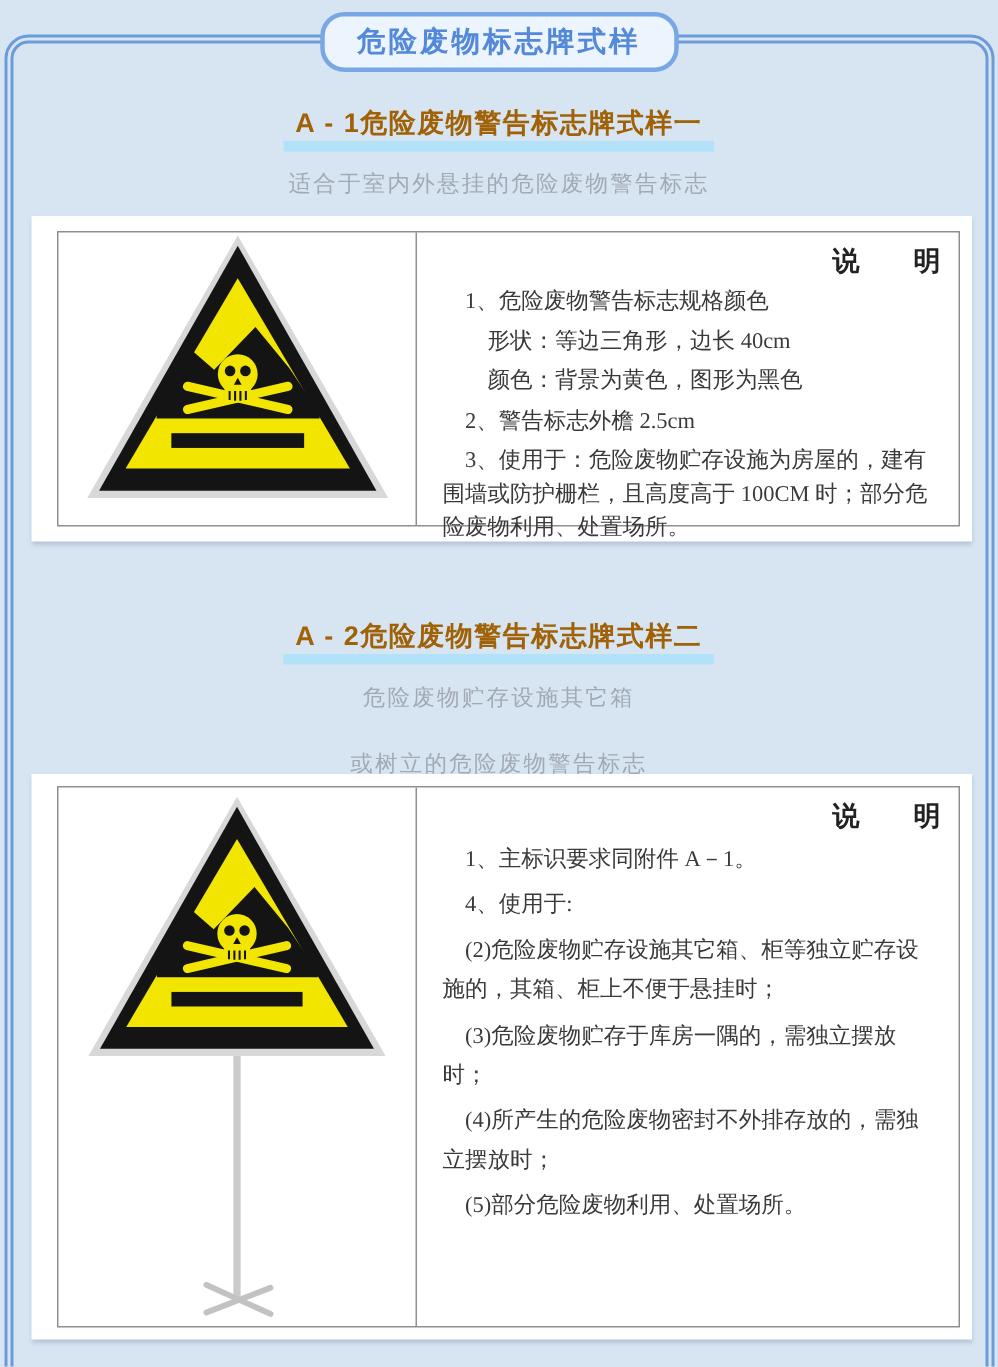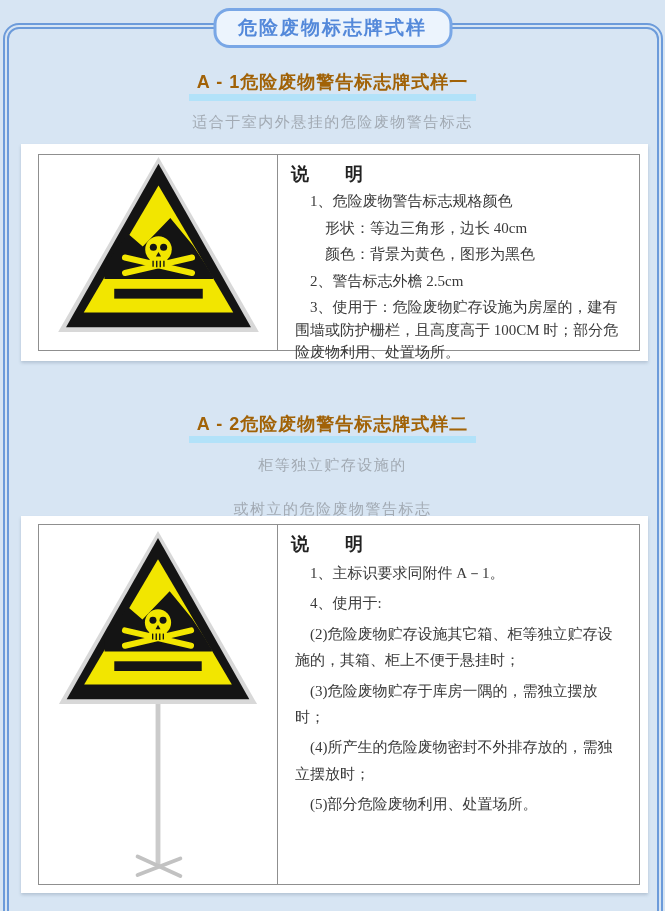--- a/index.html
+++ b/index.html
@@ -45,21 +45,21 @@
   .sign-cell{
     width:239px;flex:0 0 239px;border-right:1px solid #8f8f8f;
     display:flex;align-items:flex-start;justify-content:center;box-sizing:border-box;
   }
   .notes-cell{
     flex:1;padding:5px 12px 4px 13px;
     font-family:"Liberation Serif","DejaVu Serif",serif;
     font-size:15px;color:#3a3a3a;box-sizing:border-box;
   }
   .notes-heading{
-    text-align:left;font-size:18px;font-weight:bold;color:#222;
+    text-align:right;font-size:18px;font-weight:bold;color:#222;
     margin:2px 0 3px 0;
   }
   .notes-cell p{margin:4px;}
   .lh-a1 p{line-height:1.5;}
   .lh-a2 p{line-height:1.76;}
   .ind1{text-indent:1em;}
   .ind2{text-indent:2em;}
   svg{display:block;}
 </style>
 </head>
@@ -112,21 +112,21 @@
       <p class="ind2">颜色：背景为黄色，图形为黑色</p>
       <p class="ind1">2、警告标志外檐 2.5cm</p>
       <p class="ind1">3、使用于：危险废物贮存设施为房屋的，建有围墙或防护栅栏，且高度高于 100CM 时；部分危险废物利用、处置场所。</p>
     </div>
   </div>
 </div>
 
 <div class="section-title" style="top:412px;">
   <span>A - 2危险废物警告标志牌式样二</span>
 </div>
-<div class="section-subtitle" style="top:456px;">柜等独立贮存设施的</div>
+<div class="section-subtitle" style="top:456px;">危险废物贮存设施其它箱</div>
 <div class="section-subtitle" style="top:500px;">或树立的危险废物警告标志</div>
 
 <div class="panel" style="top:516px;height:377px;">
   <div class="spec-table" style="top:8px;height:361px;">
     <div class="sign-cell">
 
       <svg width="204" height="352" viewBox="0 0 210 362" style="margin-top:4px;">
         <rect x="102.5" y="180" width="5" height="168" fill="#cbcbcb"></rect>
         <g stroke="#c2c2c2" stroke-width="4" stroke-linecap="round">
           <line x1="84" y1="337" x2="128" y2="357"></line>

